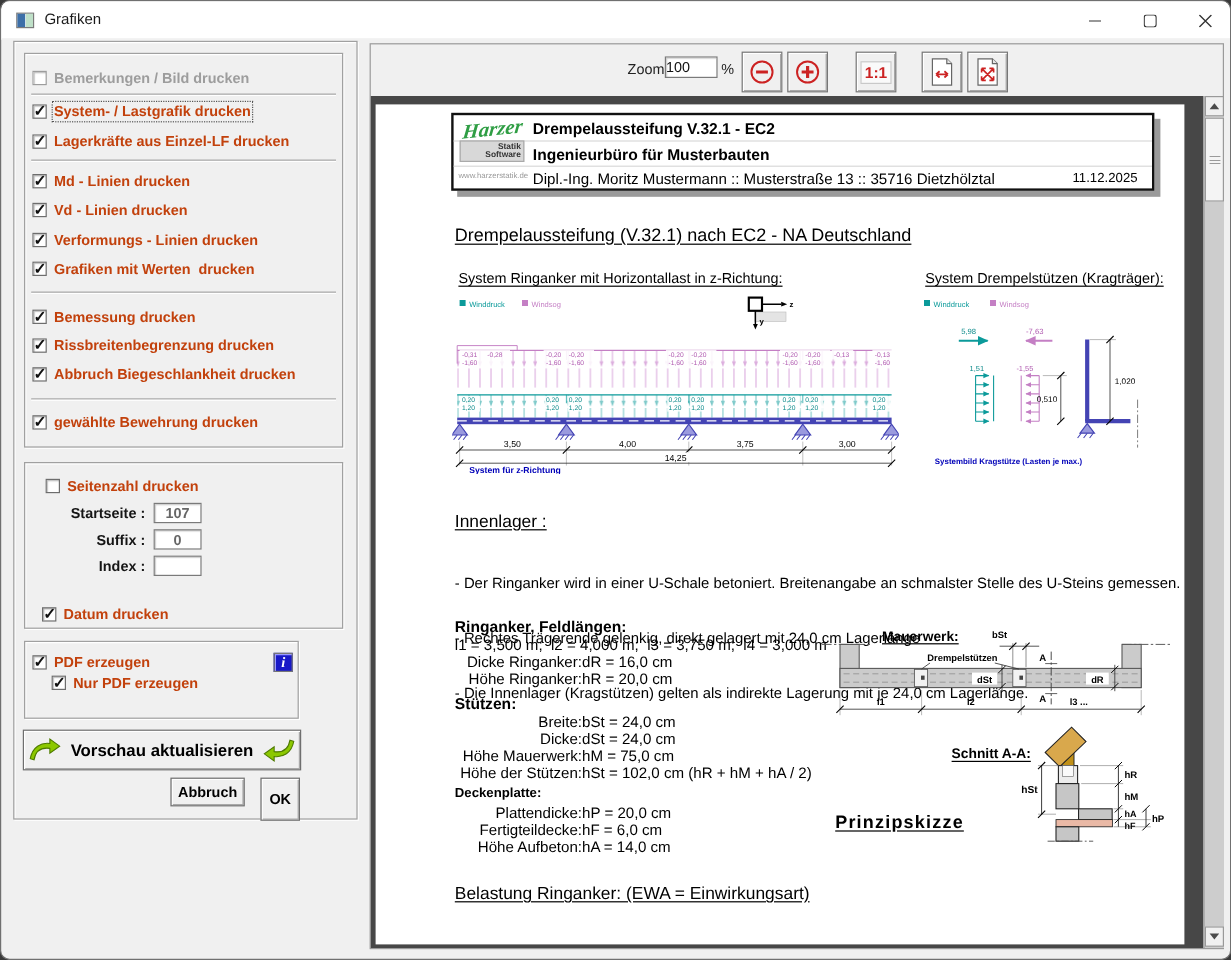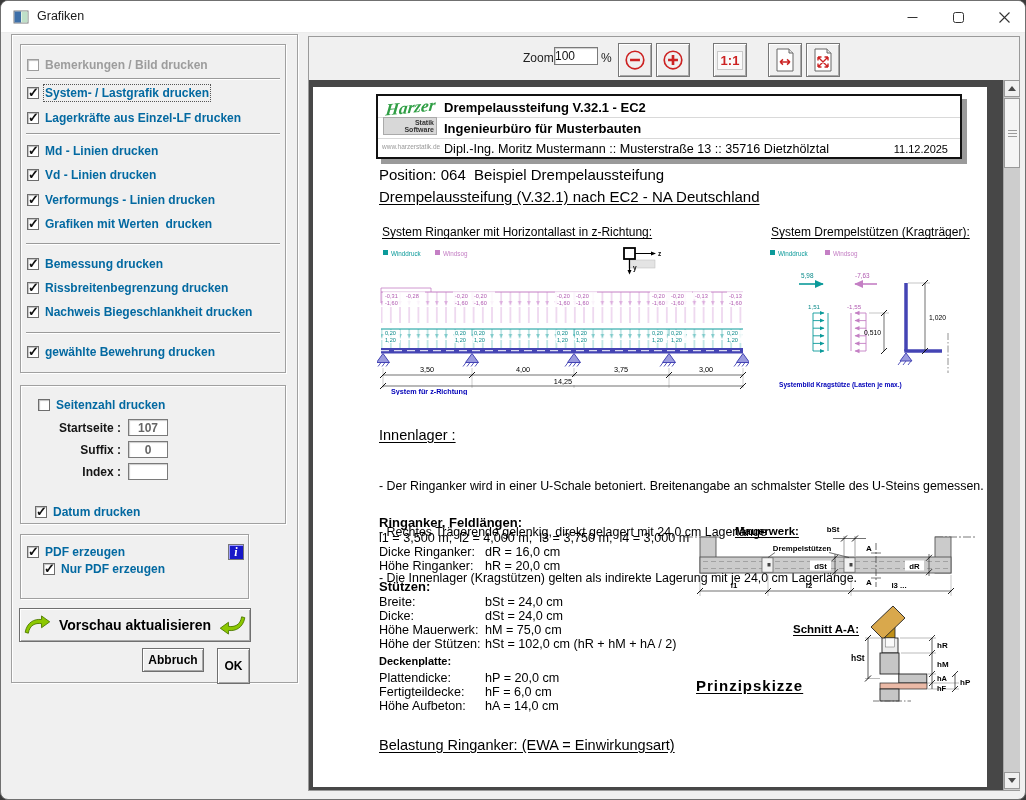--- a/index.html
+++ b/index.html
@@ -10,21 +10,21 @@
     border-radius:8px; overflow:hidden;
   }
   .abs { position:absolute; }
   
   .titlebar { position:absolute; left:0; top:0; width:1026px; height:32px; background:#ffffff; border-bottom:1px solid #ececec; }
   .titlebar .ttl { position:absolute; left:36px; top:8px; font-size:12.5px; color:#1a1a1a; }
   .wcbtn { position:absolute; top:0; width:46px; height:32px; display:flex; align-items:center; justify-content:center; }
   
   .gbox { position:absolute; border:1px solid #a0a0a0; box-shadow:inset 1px 1px 0 #fff, 1px 1px 0 #fff; background:#f0f0f0; }
   .sep { position:absolute; height:0; border-top:1px solid #9a9a9a; border-bottom:1px solid #fff; }
-  .cb { position:absolute; display:flex; align-items:center; gap:6px; height:14px; font-weight:bold; font-size:12px; color:#0369a1; }
+  .cb { position:absolute; display:flex; align-items:center; gap:6px; height:14px; font-weight:bold; font-size:12px; color:#c2410c; }
   .cb .box { width:12px; height:12px; background:#fff; border:1px solid #6d6d6d; box-shadow:inset 1px 1px 1px rgba(0,0,0,.25); position:relative; flex:none; }
   .cb .box.checked::after { content:"✓"; position:absolute; left:0px; top:-3px; font-size:13px; font-weight:bold; color:#101010; }
   .cb.disabled { color:#9d9d9d; }
   .cb.disabled .box { border-color:#9d9d9d; }
   .cb .lbl { white-space:pre; }
   .cb .lbl.focused { outline:1px dotted #555; outline-offset:1px; }
   .flabel { position:absolute; font-weight:bold; font-size:12px; color:#151515; text-align:right; }
   .tin { position:absolute; width:40px; height:17px; background:#fff; border:1px solid #7a7a7a; box-shadow:inset 1px 1px 1px rgba(0,0,0,.2); font:bold 12px "Liberation Sans",sans-serif; text-align:center; color:#666; }
   .btn { position:absolute; background:#f0f0f0; border:1px solid #6f6f6f; box-shadow:inset 1px 1px 0 #ffffff, inset -1px -1px 0 #a8a8a8; display:flex; align-items:center; justify-content:center; font-weight:bold; font-size:12px; color:#000; }
   .infobtn { position:absolute; width:16px; height:16px; background:#1818c8; border:1px solid #777; box-shadow:inset 1px 1px 0 #9a9aff; color:#fff; font:bold italic 12px "Liberation Serif",serif; display:flex; align-items:center; justify-content:center; }
@@ -44,21 +44,21 @@
   .sbthumb .grip { position:absolute; left:3px; top:31px; width:9px; height:7px; background:repeating-linear-gradient(to bottom,#9a9a9a 0 1px,transparent 1px 3px); }
   
   .doc-t { position:absolute; color:#000; white-space:pre; }
   .u { text-decoration:underline; text-underline-offset:2px; }
   .hdr { position:absolute; left:63px; top:7px; width:586px; height:65px; background:#fff; border:2px solid #111; box-shadow:5px 5px 0 #9a9a9a; }
   .hdr .hline { position:absolute; left:0; width:100%; height:0; border-top:1px solid #d9d9d9; }
   .brand { position:absolute; left:8px; top:2px; font:italic bold 17px "Liberation Serif",serif; color:#2f9e44; transform:skewX(-12deg) rotate(-6deg); }
   .brandsub { position:absolute; left:5px; top:21px; width:54px; background:#d8d8d8; border:1px solid #aaa; font:bold 7px "Liberation Sans",sans-serif; color:#333; text-align:right; padding:1px 2px; line-height:7px; white-space:pre-line; }
   .brandurl { position:absolute; left:4px; top:47px; font-size:6.5px; color:#999; }
   .specrow { position:absolute; display:flex; font-size:12.6px; color:#000; }
-  .specrow .sl { width:106px; flex:none; }
+  .specrow .sl { width:106px; flex:none;text-align:right; }
   text { font-family:"Liberation Sans",sans-serif; }
 </style>
 </head>
 <body>
 
 <div id="app">
 
   <div class="titlebar">
     <svg class="abs" style="left:12px;top:8px" width="16" height="16" viewBox="0 0 16 16">
       <rect x="1" y="2" width="14" height="12" fill="#fff" stroke="#7a7a7a"></rect>
@@ -120,21 +120,21 @@
   <div class="cb" style="left:26px;top:256px">
     <span class="box checked"></span>
     <span class="lbl">Bemessung drucken</span>
   </div>
   <div class="cb" style="left:26px;top:280px">
     <span class="box checked"></span>
     <span class="lbl">Rissbreitenbegrenzung drucken</span>
   </div>
   <div class="cb" style="left:26px;top:304px">
     <span class="box checked"></span>
-    <span class="lbl">Nachweis Biegeschlankheit drucken</span>
+    <span class="lbl">Abbruch Biegeschlankheit drucken</span>
   </div>
   <div class="sep" style="left:25px;top:331px;width:254px"></div>
   <div class="cb" style="left:26px;top:344px">
     <span class="box checked"></span>
     <span class="lbl">gewählte Bewehrung drucken</span>
   </div>
 
   <div class="gbox" style="left:19px;top:384px;width:266px;height:139px"></div>
   <div class="cb" style="left:37px;top:397px">
     <span class="box"></span>
@@ -225,21 +225,20 @@
       <div class="hline" style="top:42px"></div>
       <div class="brand">Harzer</div>
       <div class="brandsub">Statik Software</div>
       <div class="brandurl">www.harzerstatik.de</div>
       <div class="doc-t" style="left:66px;top:4px;font-size:13px;font-weight:bold">Drempelaussteifung V.32.1 - EC2</div>
       <div class="doc-t" style="left:66px;top:25px;font-size:13px;font-weight:bold">Ingenieurbüro für Musterbauten</div>
       <div class="doc-t" style="left:66px;top:46px;font-size:12.6px">Dipl.-Ing. Moritz Mustermann :: Musterstraße 13 :: 35716 Dietzhölztal</div>
       <div class="doc-t" style="right:12px;top:47px;font-size:11px">11.12.2025</div>
     </div>
 
-    <div class="doc-t" style="left:66px;top:79px;font-size:15px">Position: 064  Beispiel Drempelaussteifung</div>
     <div class="doc-t u" style="left:66px;top:101px;font-size:15px">Drempelaussteifung (V.32.1) nach EC2 - NA Deutschland</div>
 
     <div class="doc-t u" style="left:69px;top:138px;font-size:12px">System Ringanker mit Horizontallast in z-Richtung:</div>
     <div class="doc-t u" style="left:458px;top:138px;font-size:12px">System Drempelstützen (Kragträger):</div>
 
     <svg class="abs" style="left:64px;top:158px" width="372" height="150" viewBox="0 0 372 150">
       <defs>
         <pattern id="d1p" width="9.2" height="31" patternUnits="userSpaceOnUse">
           <line x1="4.6" y1="0" x2="4.6" y2="26" stroke="#dcaede" stroke-width="0.9"></line>
           <path d="M2.9,25 L6.3,25 L4.6,30 Z" fill="#dcaede"></path>

